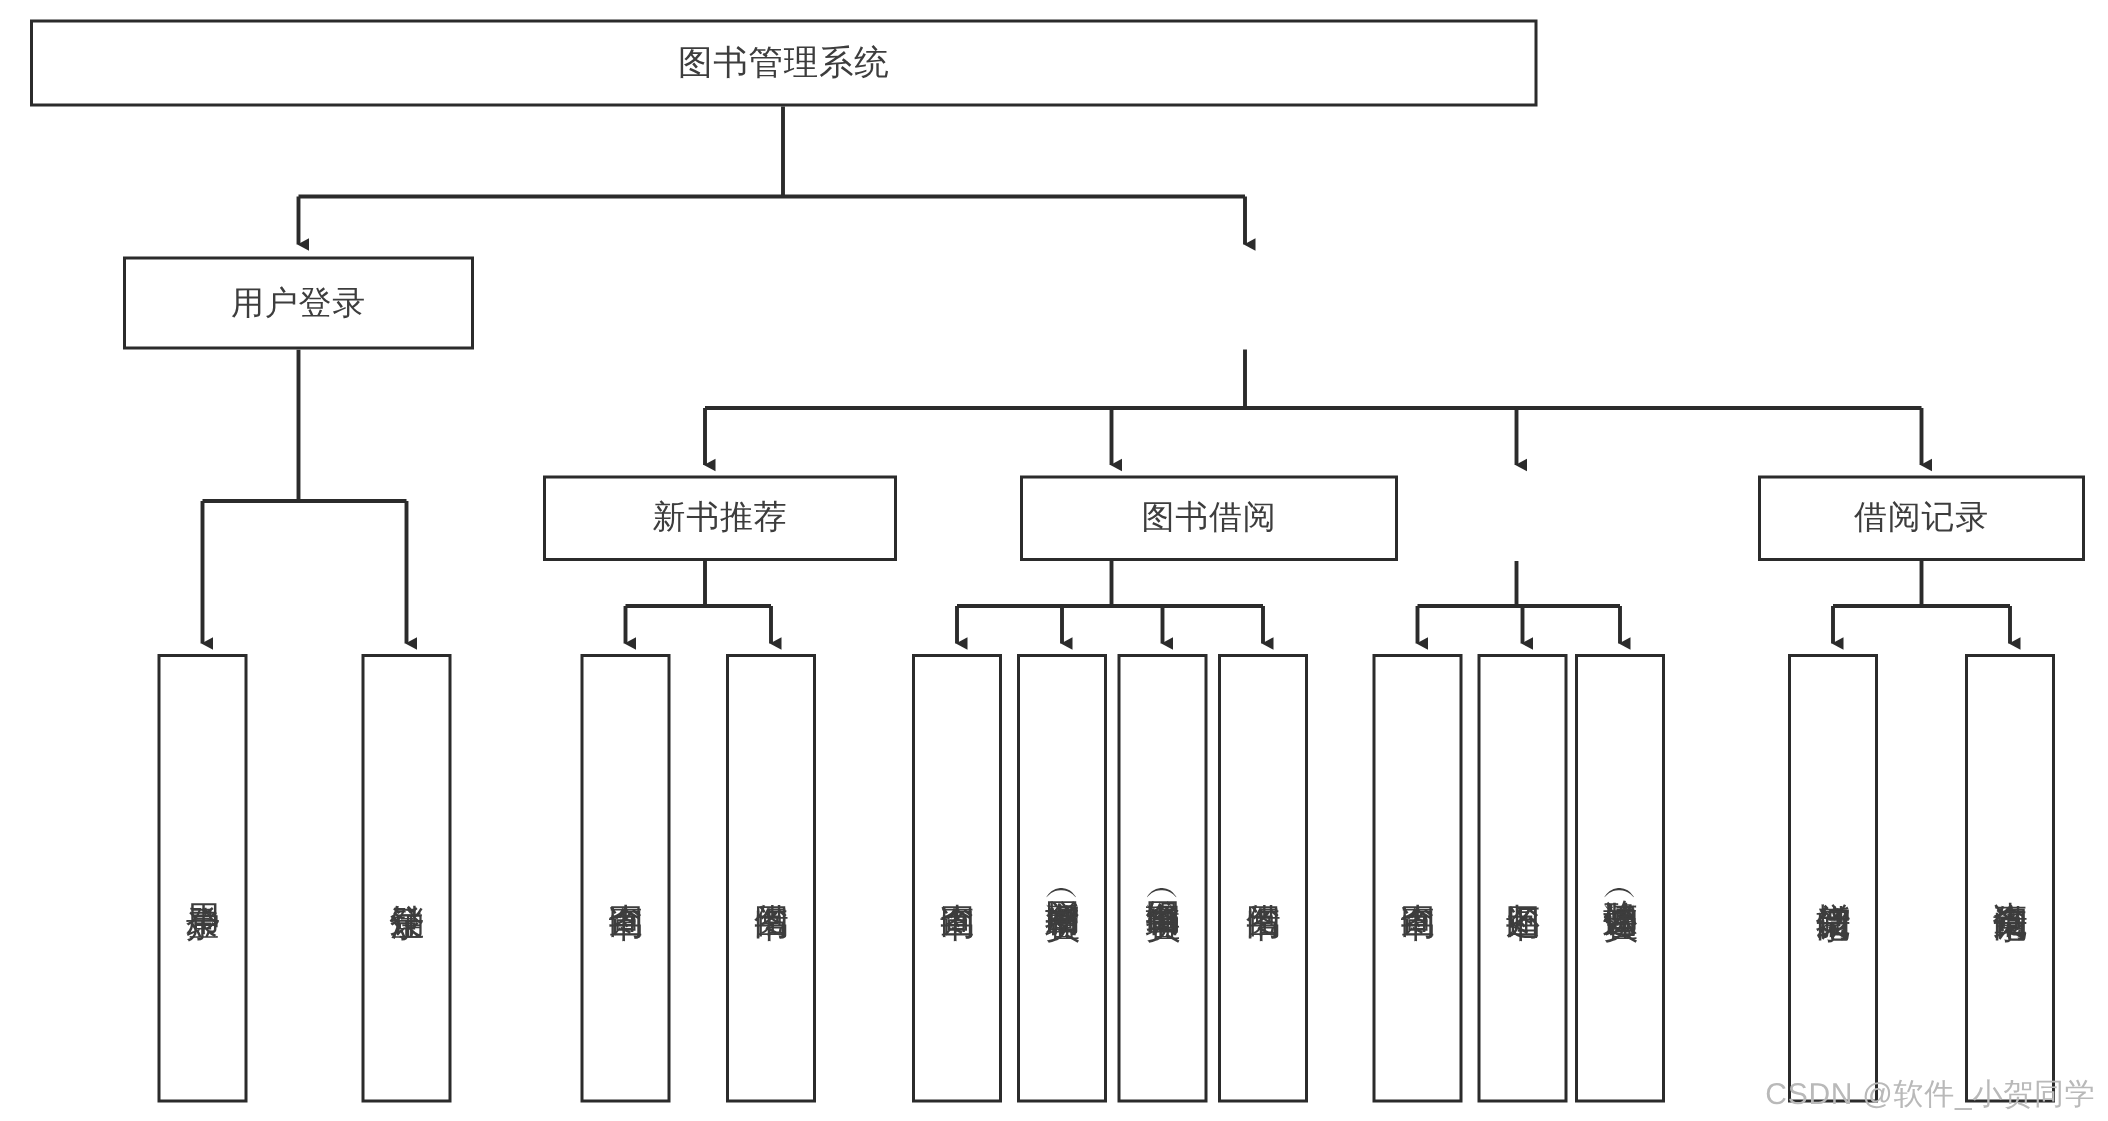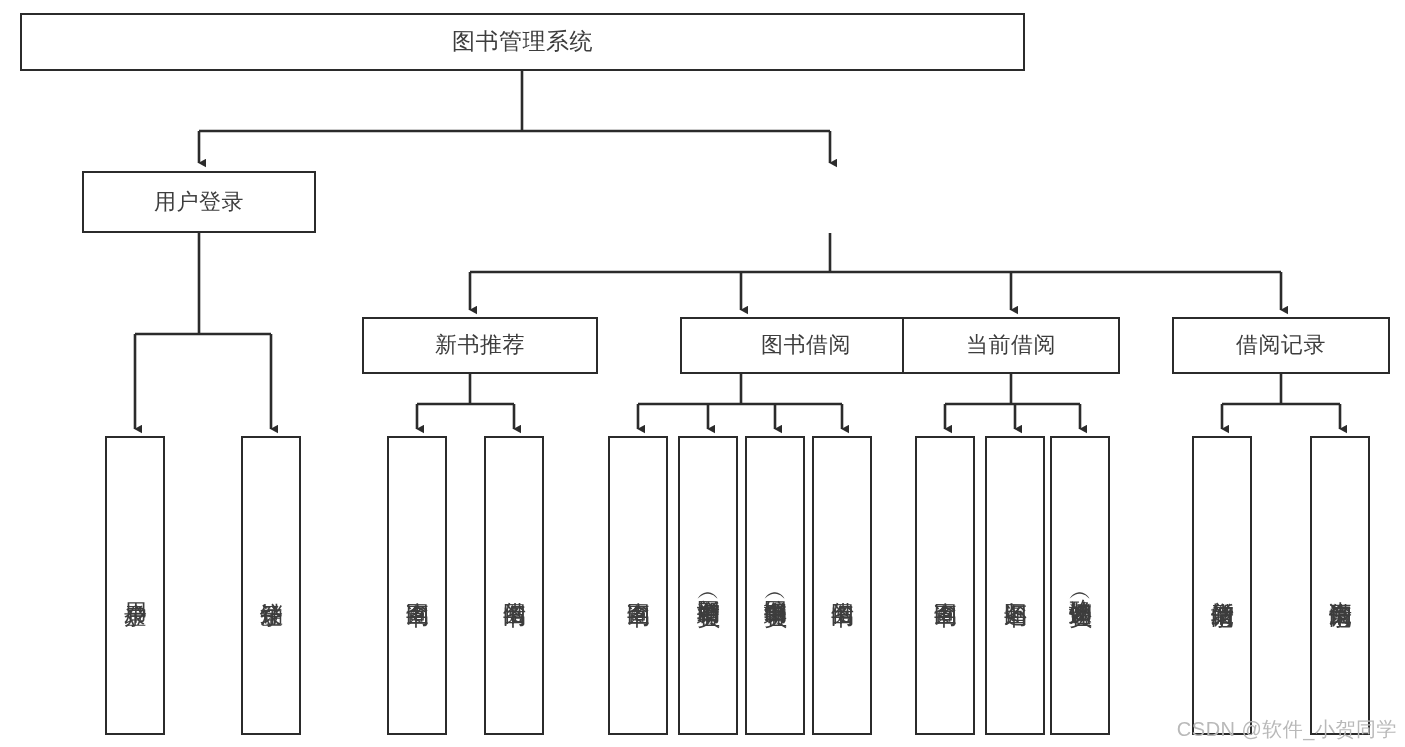--- a/index.html
+++ b/index.html
@@ -130,23 +130,20 @@
   <div class="node horizontal" style="left:82px; top:171px; width:234px; height:62px;">
     <span class="node-label">用户登录</span>
   </div>
 
   <div class="node horizontal" style="left:362px; top:317px; width:236px; height:57px;">
     <span class="node-label">新书推荐</span>
   </div>
   <div class="node horizontal" style="left:632px; top:317px; width:252px; height:57px;margin-left:48px;">
     <span class="node-label">图书借阅</span>
   </div>
-  <div class="node horizontal" style="left:902px; top:317px; width:218px; height:57px;">
-    <span class="node-label">当前借阅</span>
-  </div>
   <div class="node horizontal" style="left:1172px; top:317px; width:218px; height:57px;">
     <span class="node-label">借阅记录</span>
   </div>
 
   <div class="node vertical" style="left:105px; top:436px; width:60px; height:299px;">
     <span class="node-label">用户登录</span>
   </div>
   <div class="node vertical" style="left:241px; top:436px; width:60px; height:299px;">
     <span class="node-label">注销登录</span>
   </div>

